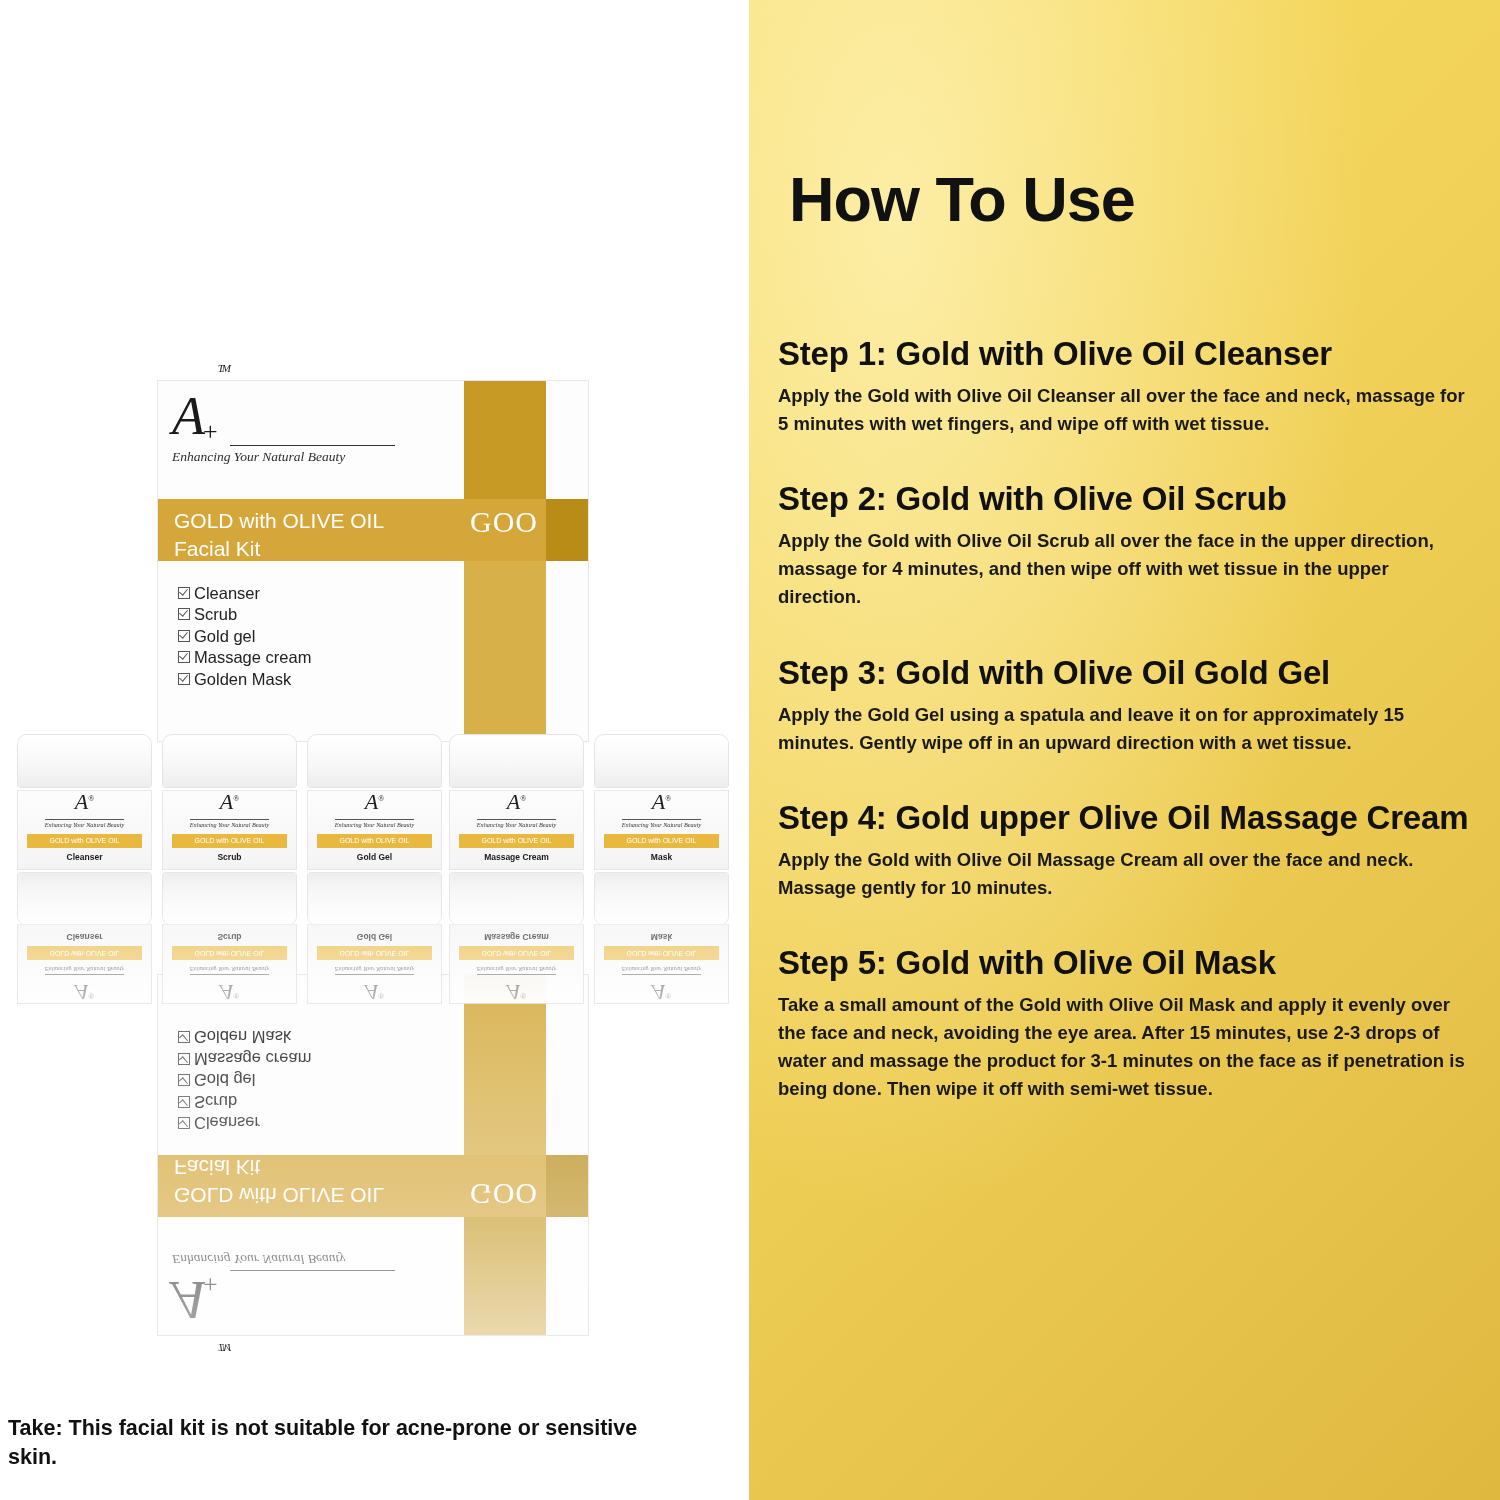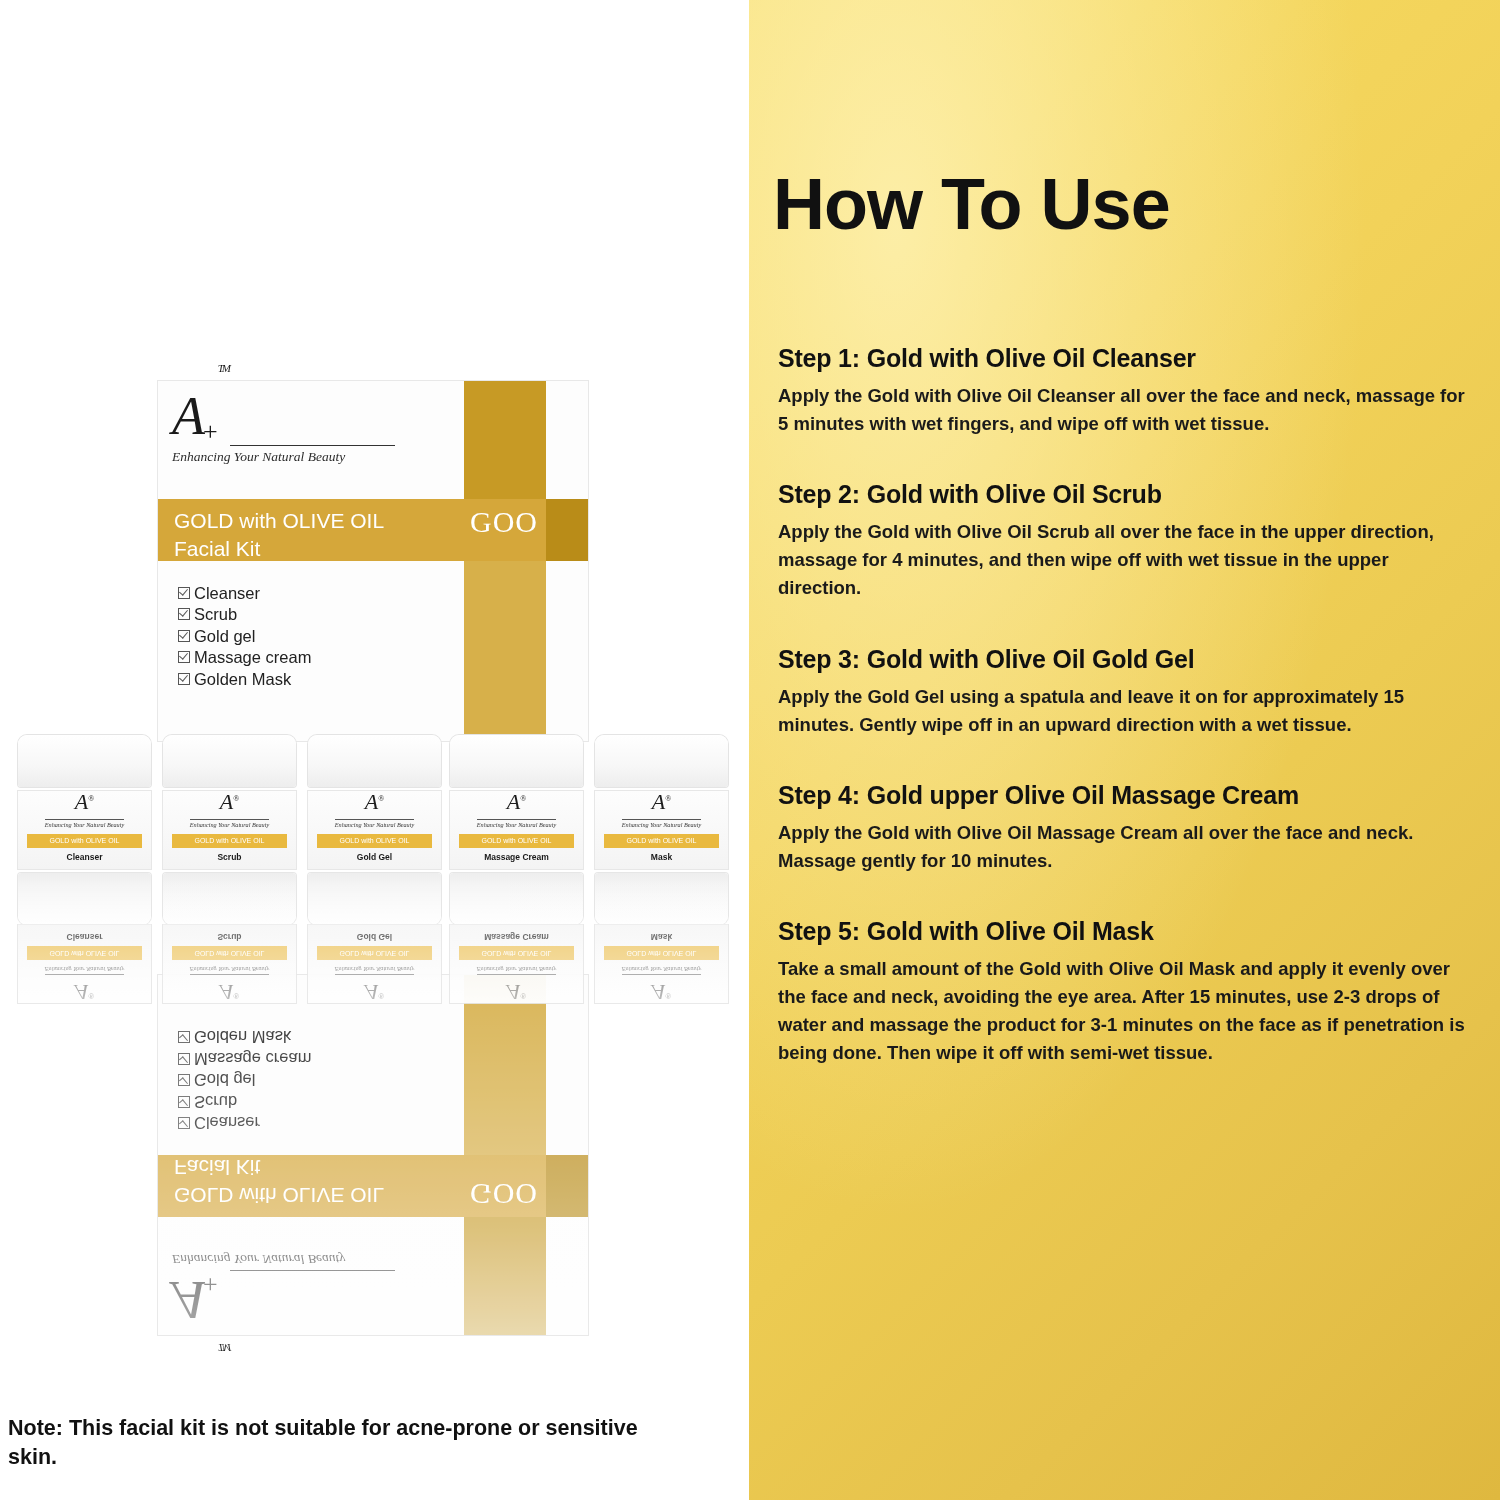--- a/index.html
+++ b/index.html
@@ -280,35 +280,35 @@
   .right-panel::after {
     content: "";
     position: absolute;
     inset: 0;
     background: radial-gradient(ellipse at 20% 15%, rgba(255,245,190,0.75) 0%, rgba(255,245,190,0) 55%);
     pointer-events: none;
   }
   .how-title {
     position: relative;
     z-index: 2;
-    margin: 168px 0 0 28px;
-    font-size: 72px;
+    margin: 168px 0 0 44px;
+    font-size: 63px;
     font-weight: bold;
     color: #111111;
     letter-spacing: -1px;
     line-height: 1;
   }
   .steps {
     position: relative;
     z-index: 2;
     margin: 104px 30px 0 33px;
   }
   .step { margin-bottom: 42px; }
   .step-title {
-    font-size: 25px;
+    font-size: 33px;
     font-weight: bold;
     color: #111111;
     margin-bottom: 9px;
     letter-spacing: -0.2px;
   }
   .step-body {
     font-size: 18.5px;
     font-weight: bold;
     color: #1a1a1a;
     line-height: 1.52;
@@ -502,21 +502,21 @@
               <div class="jname">Mask</div>
             </div>
             <div class="lid"></div>
           </div>
           <div class="fade2"></div>
         </div>
       </div>
 
     </div>
 
-    <div class="note">Note: This facial kit is not suitable for acne-prone or sensitive skin.</div>
+    <div class="note">Take: This facial kit is not suitable for acne-prone or sensitive skin.</div>
   </div>
 
   <div class="divider"></div>
 
   <div class="right-panel">
     <div class="how-title">How To Use</div>
 
     <div class="steps">
       <div class="step">
         <div class="step-title">Step 1: Gold with Olive Oil Cleanser</div>

